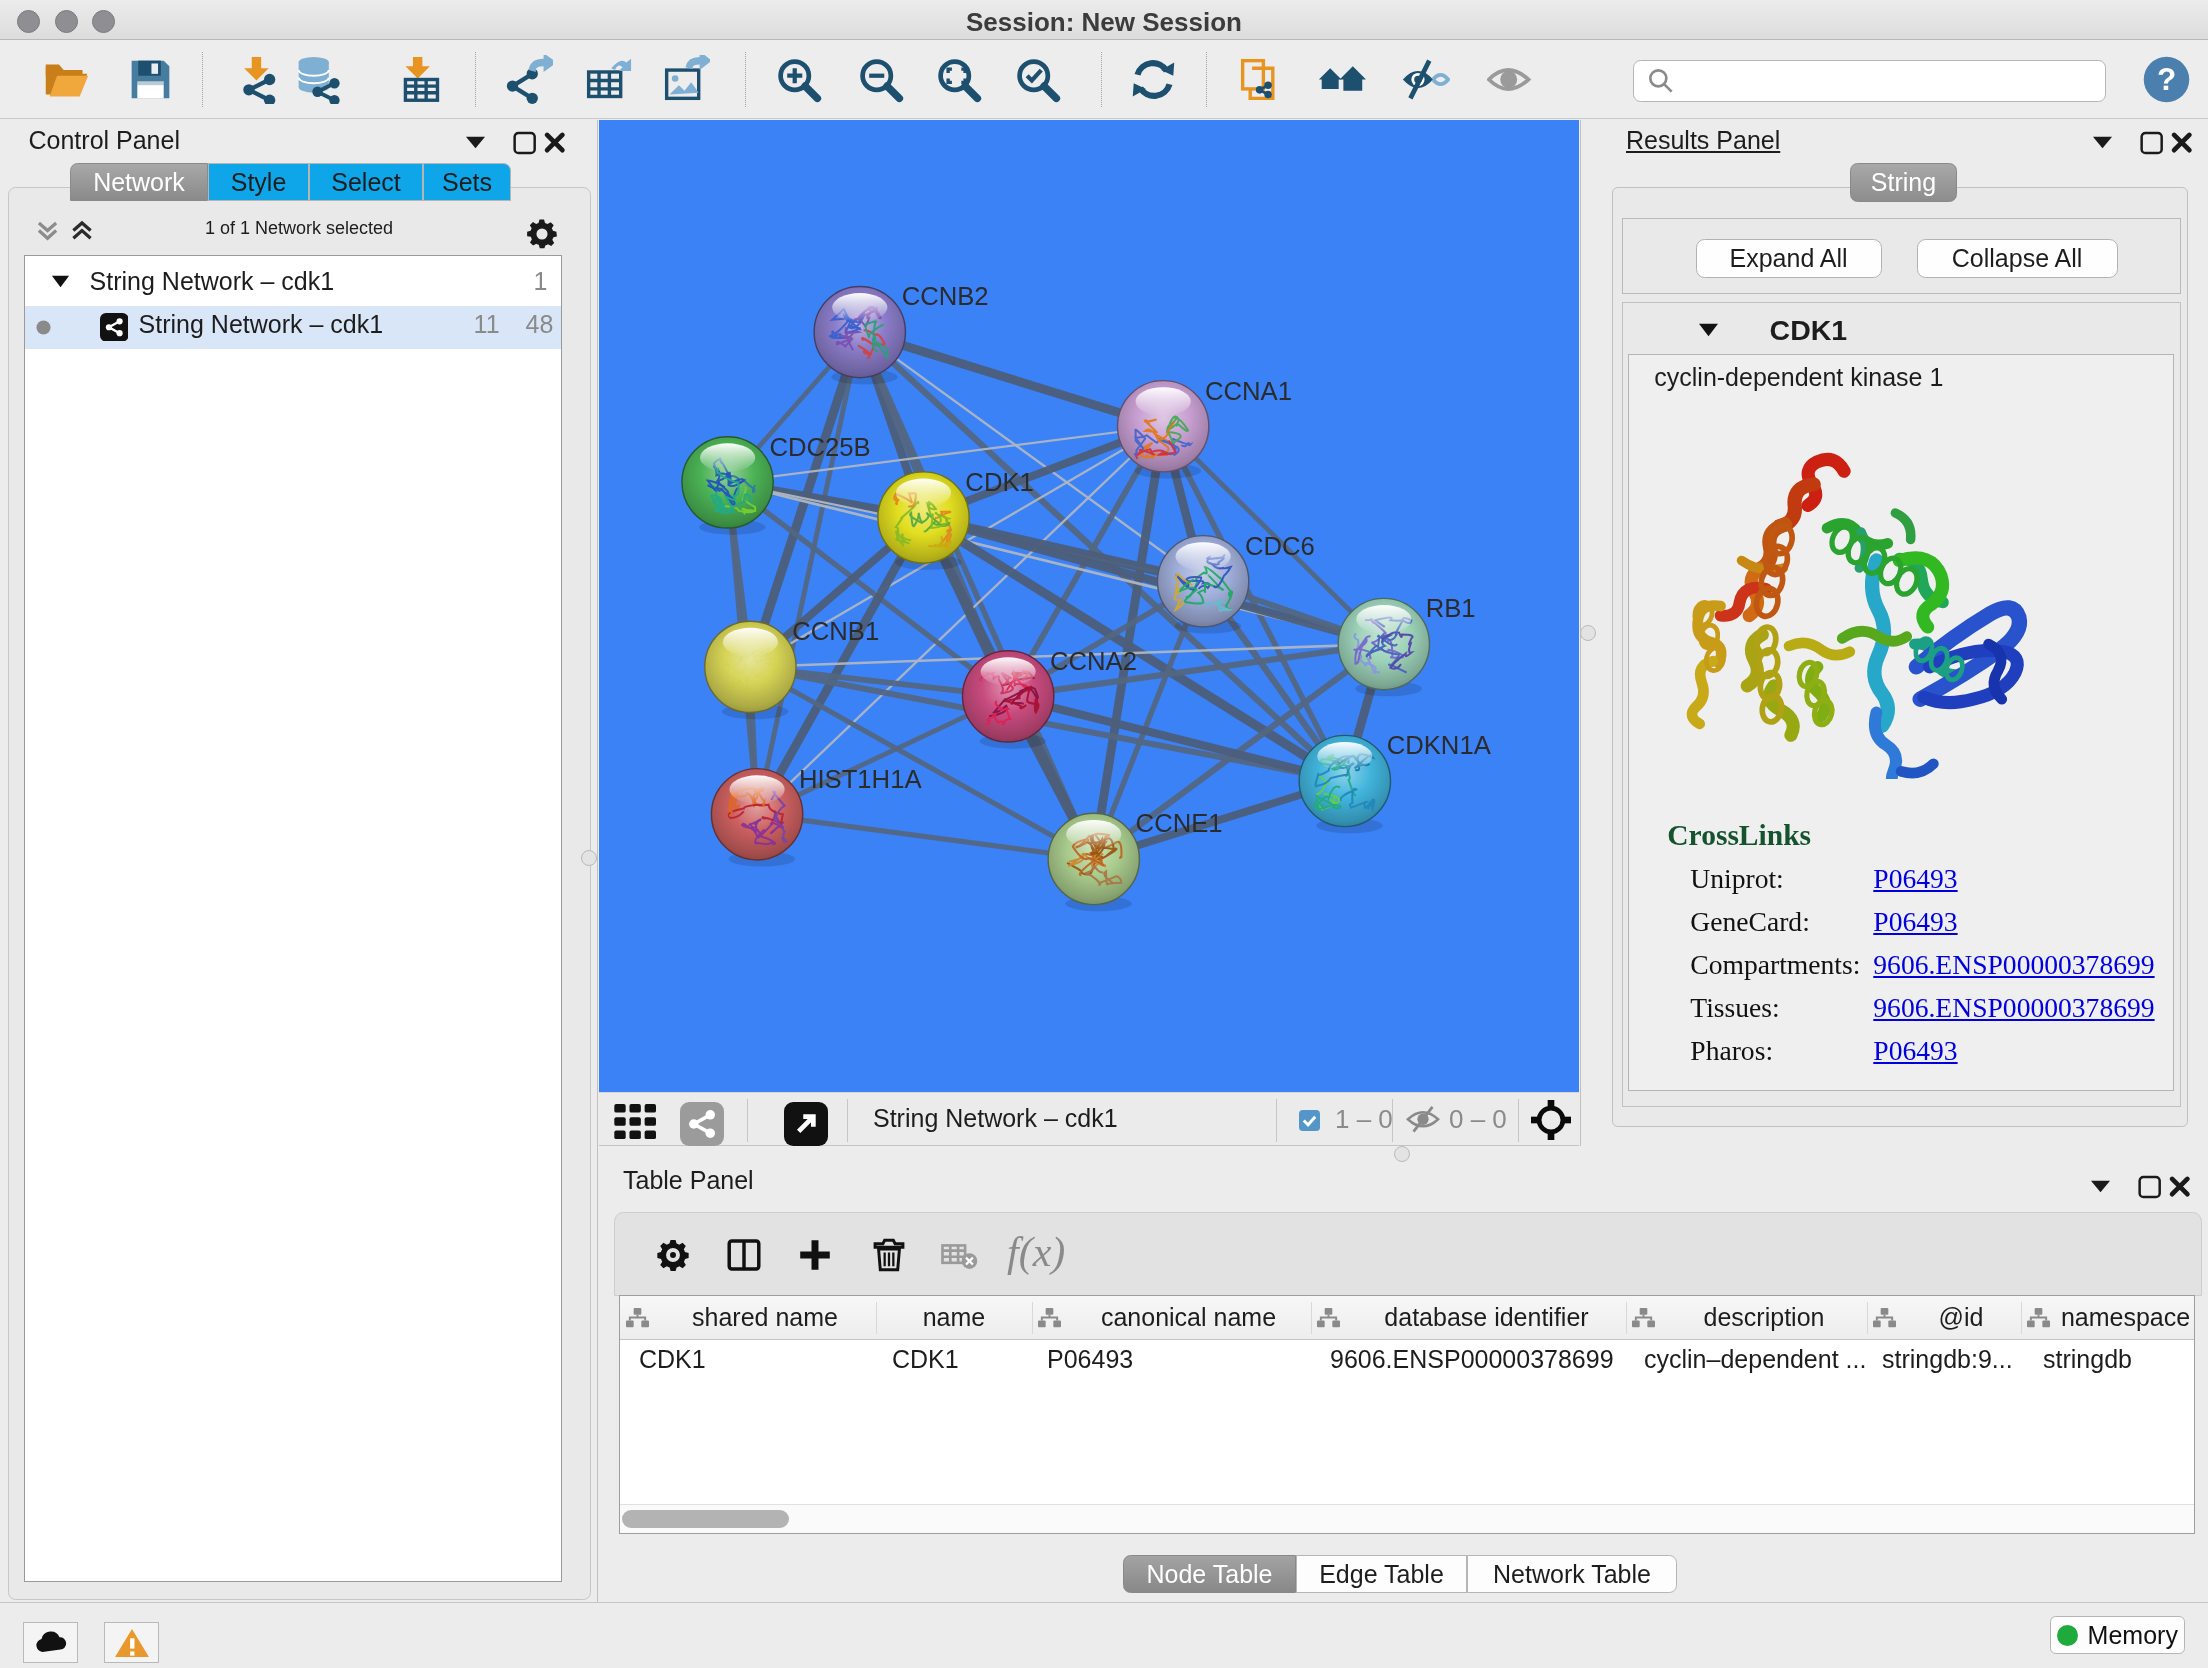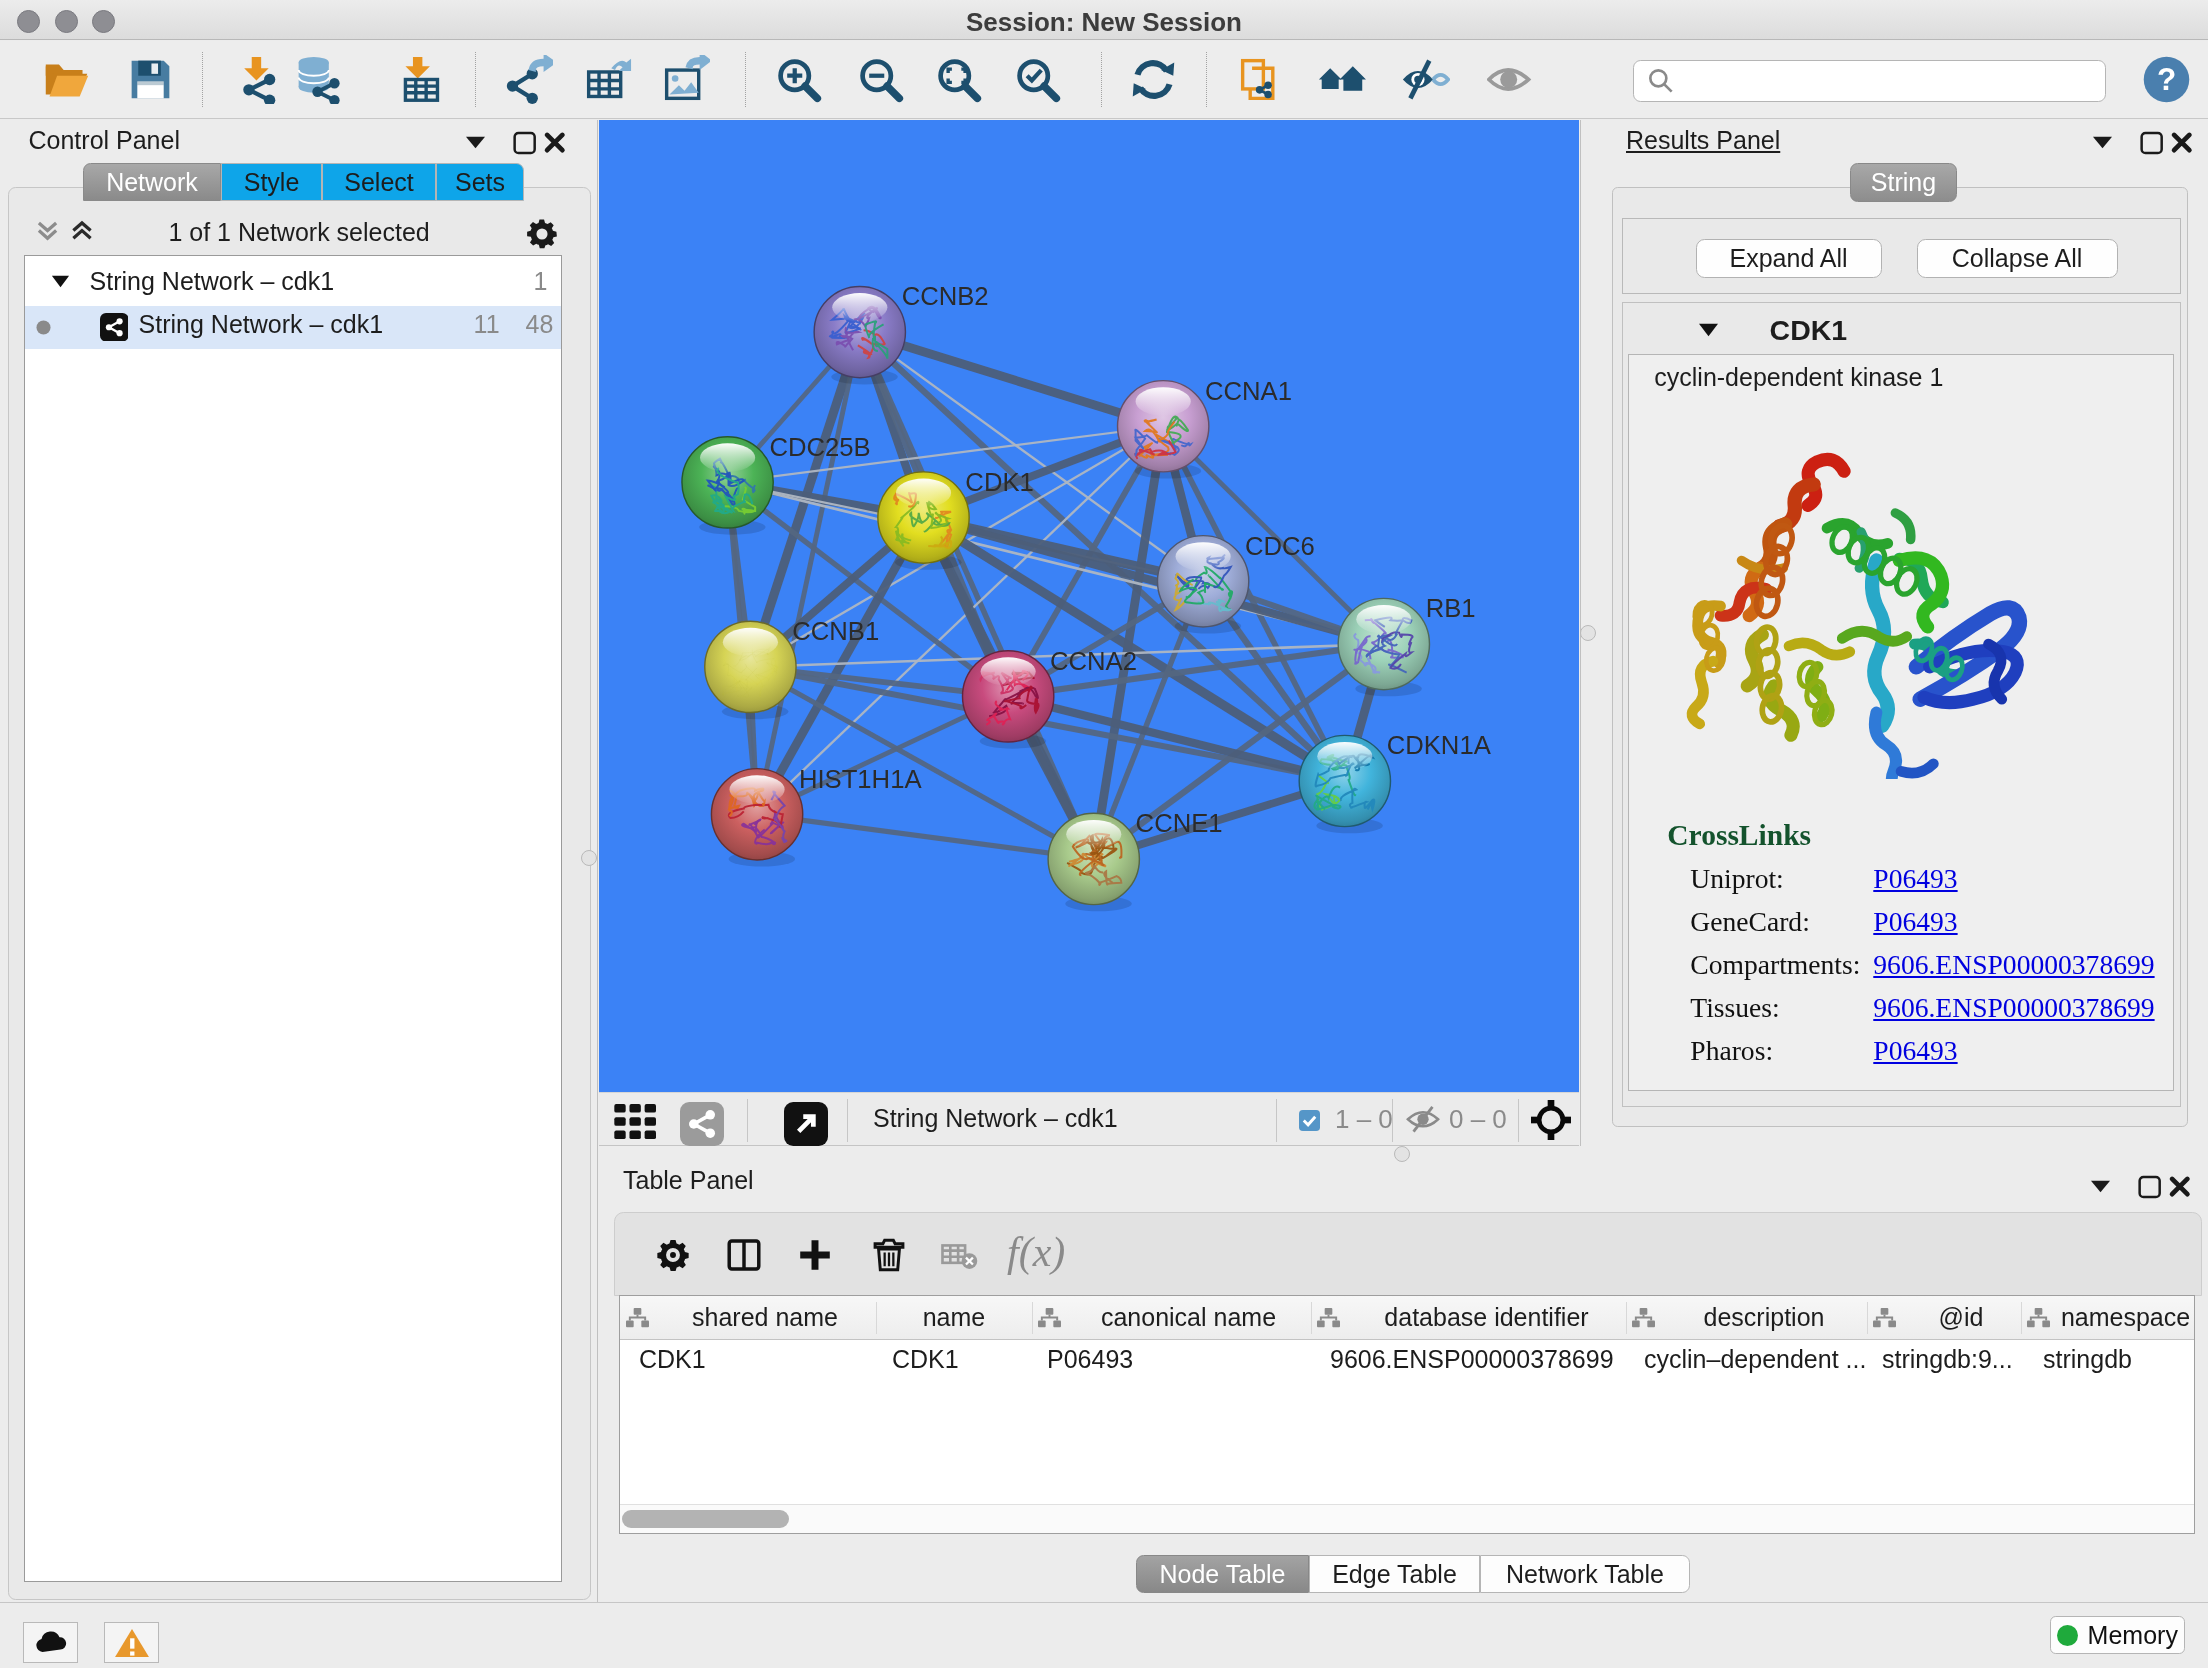--- a/index.html
+++ b/index.html
@@ -20,21 +20,21 @@
     border-bottom:1px solid #c8c8c8; }
   .tbsep { position:absolute; top:11.4px; height:55px; width:0;
     border-left:1.9px dotted #a2a2a2; }
   #searchbox { position:absolute; left:1633px; top:19px; width:473px; height:42px;
     background:#fff; border:1px solid #b5b5b5; border-radius:7.6px; }
 
   
   #cpanel { left:0; top:120px; width:598px; height:1482px; background:#ececec;
     border-right:1px solid #c0c0c0; }
   .ptitle { font-size:25px; color:#1d1d1d; }
-  .tabbar { position:absolute; display:flex; z-index:3;margin-left:13px; }
+  .tabbar { position:absolute; display:flex; z-index:3; }
   .tab { height:38px; border:1px solid #b5b5b5; background:#0ea5e9; color:#1d1d1d;
     font-size:25px; display:flex; align-items:center; justify-content:center; }
   .tab.sel { background:linear-gradient(#a8a8a8,#8a8a8a); color:#fff; border-color:#8a8a8a; }
   .tab:first-child { border-radius:7.6px 0 0 0; }
   .tab:last-child { border-radius:0 7.6px 0 0; }
   #cpbox { position:absolute; left:7.6px; top:67px; width:583px; height:1413px;
     background:#e9e9e9; border:1px solid #c6c6c6; border-radius:7.6px; }
   #cplist { position:absolute; left:15px; top:67px; width:538px; height:1327px;
     background:#fff; border:1px solid #9a9a9a; }
   .netrow1 { position:absolute; left:0; top:8.6px; width:100%; height:42px; font-size:25px; color:#1d1d1d; }
@@ -260,21 +260,21 @@
   </div>
   <div id="cpbox">
     <svg style="position:absolute;left:28.5px;top:32px" width="67" height="25" viewBox="0 0 70 26">
       <g stroke="#8c8c8c" stroke-width="3.4" fill="none">
         <path d="M2 3 L11 11 L20 3 M2 11 L11 19 L20 11"></path>
       </g>
       <g stroke="#2a2a2a" stroke-width="3.4" fill="none">
         <path d="M38 11 L47 3 L56 11 M38 19 L47 11 L56 19"></path>
       </g>
     </svg>
-    <div style="position:absolute;left:0;top:30px;width:100%;text-align:center;font-size:25px;color:#1d1d1d;">1 of 1 Network selected</div>
+    <div style="position:absolute;left:0;top:30px;width:100%;text-align:center;font-size:18px;color:#1d1d1d;">1 of 1 Network selected</div>
     <svg style="position:absolute;left:514px;top:27px" width="38" height="38" viewBox="0 0 24 24">
       <path fill="#1a1a1a" d="M12 8.5a3.5 3.5 0 1 0 0 7 3.5 3.5 0 0 0 0-7zm9.4 5l-2.2.6a7 7 0 0 1-.7 1.6l1.2 2-1.9 1.9-2-1.2a7 7 0 0 1-1.6.7L13.5 21h-2.9l-.6-2.2a7 7 0 0 1-1.6-.7l-2 1.2-2-1.9 1.2-2a7 7 0 0 1-.6-1.6L2.6 13.4v-2.8l2.2-.6a7 7 0 0 1 .7-1.6l-1.2-2 2-2 2 1.3a7 7 0 0 1 1.5-.7l.6-2.2h2.9l.6 2.2a7 7 0 0 1 1.6.7l2-1.2 1.9 1.9-1.2 2a7 7 0 0 1 .7 1.6l2.2.6z"></path>
     </svg>
     <div id="cplist">
       <div class="netrow1">
         <svg style="position:absolute;left:25px;top:6.7px" width="21" height="21" viewBox="0 0 22 22">
             <path d="M2 5 L20 5 L11 17 Z" fill="#111"></path>
           </svg>
         <span style="position:absolute;left:65px;top:2.9px;">String Network – cdk1</span>
         <span style="position:absolute;right:13.3px;top:2.9px;color:#8a8a8a;">1</span>

